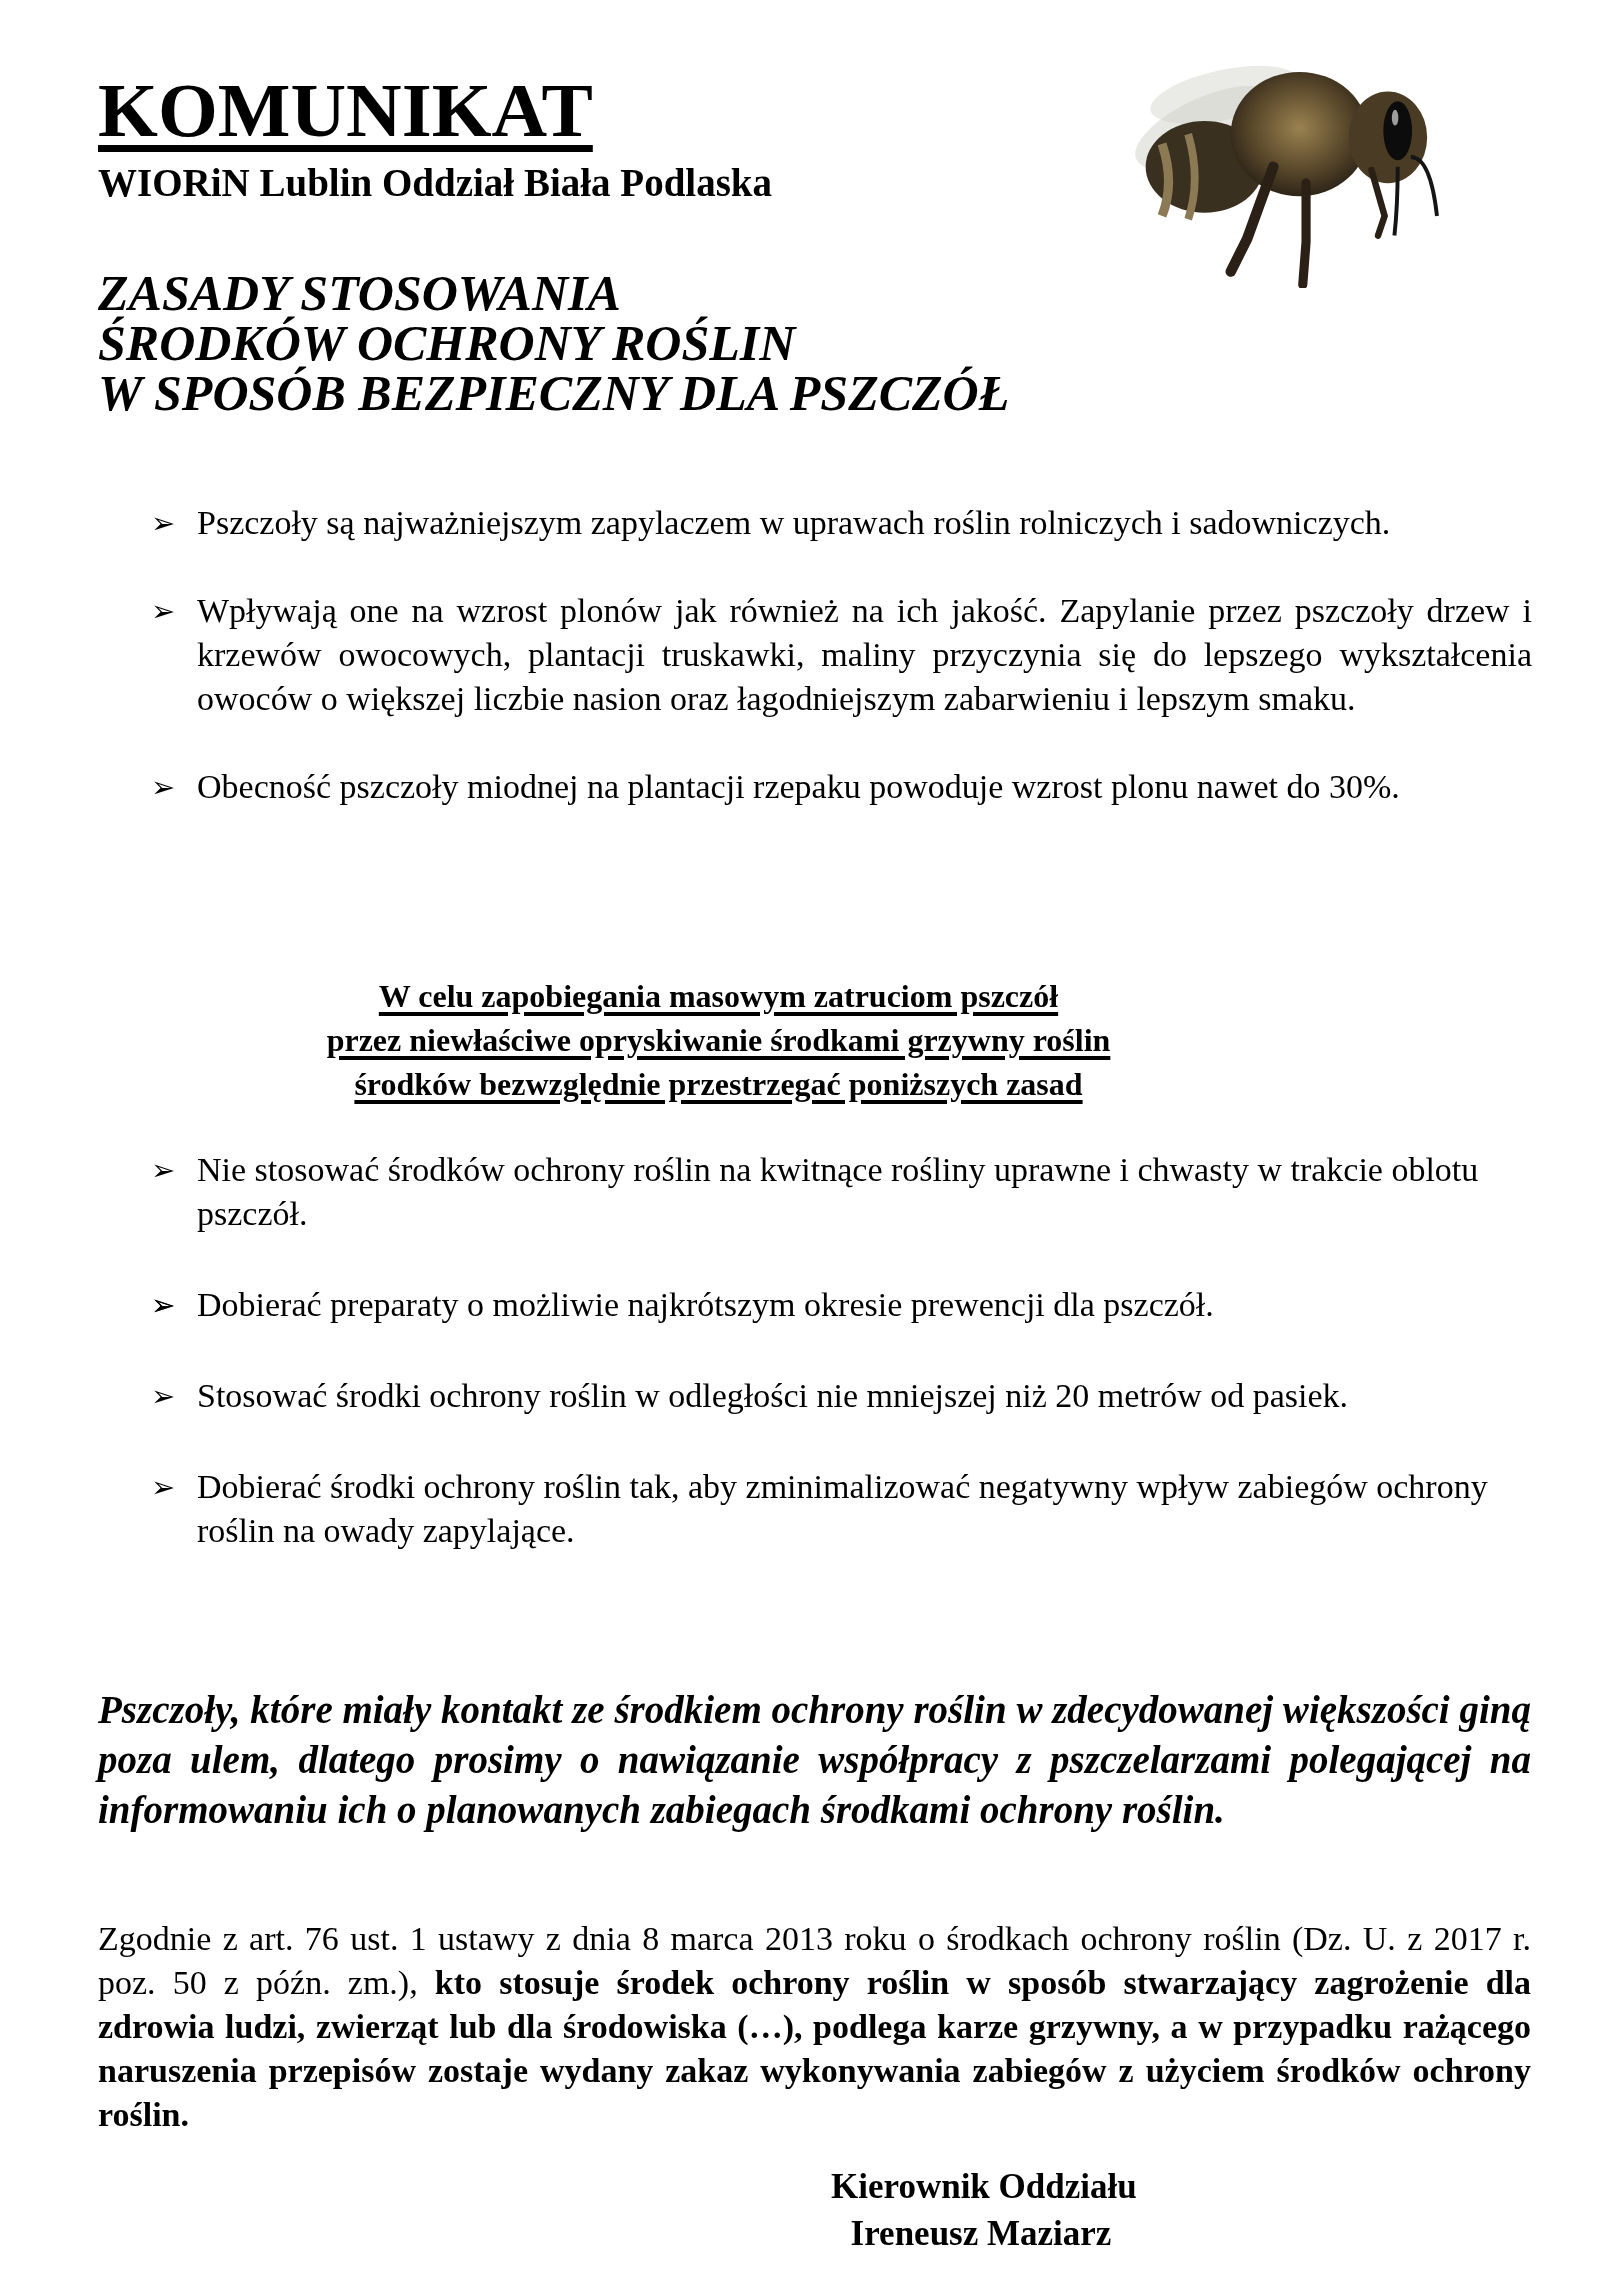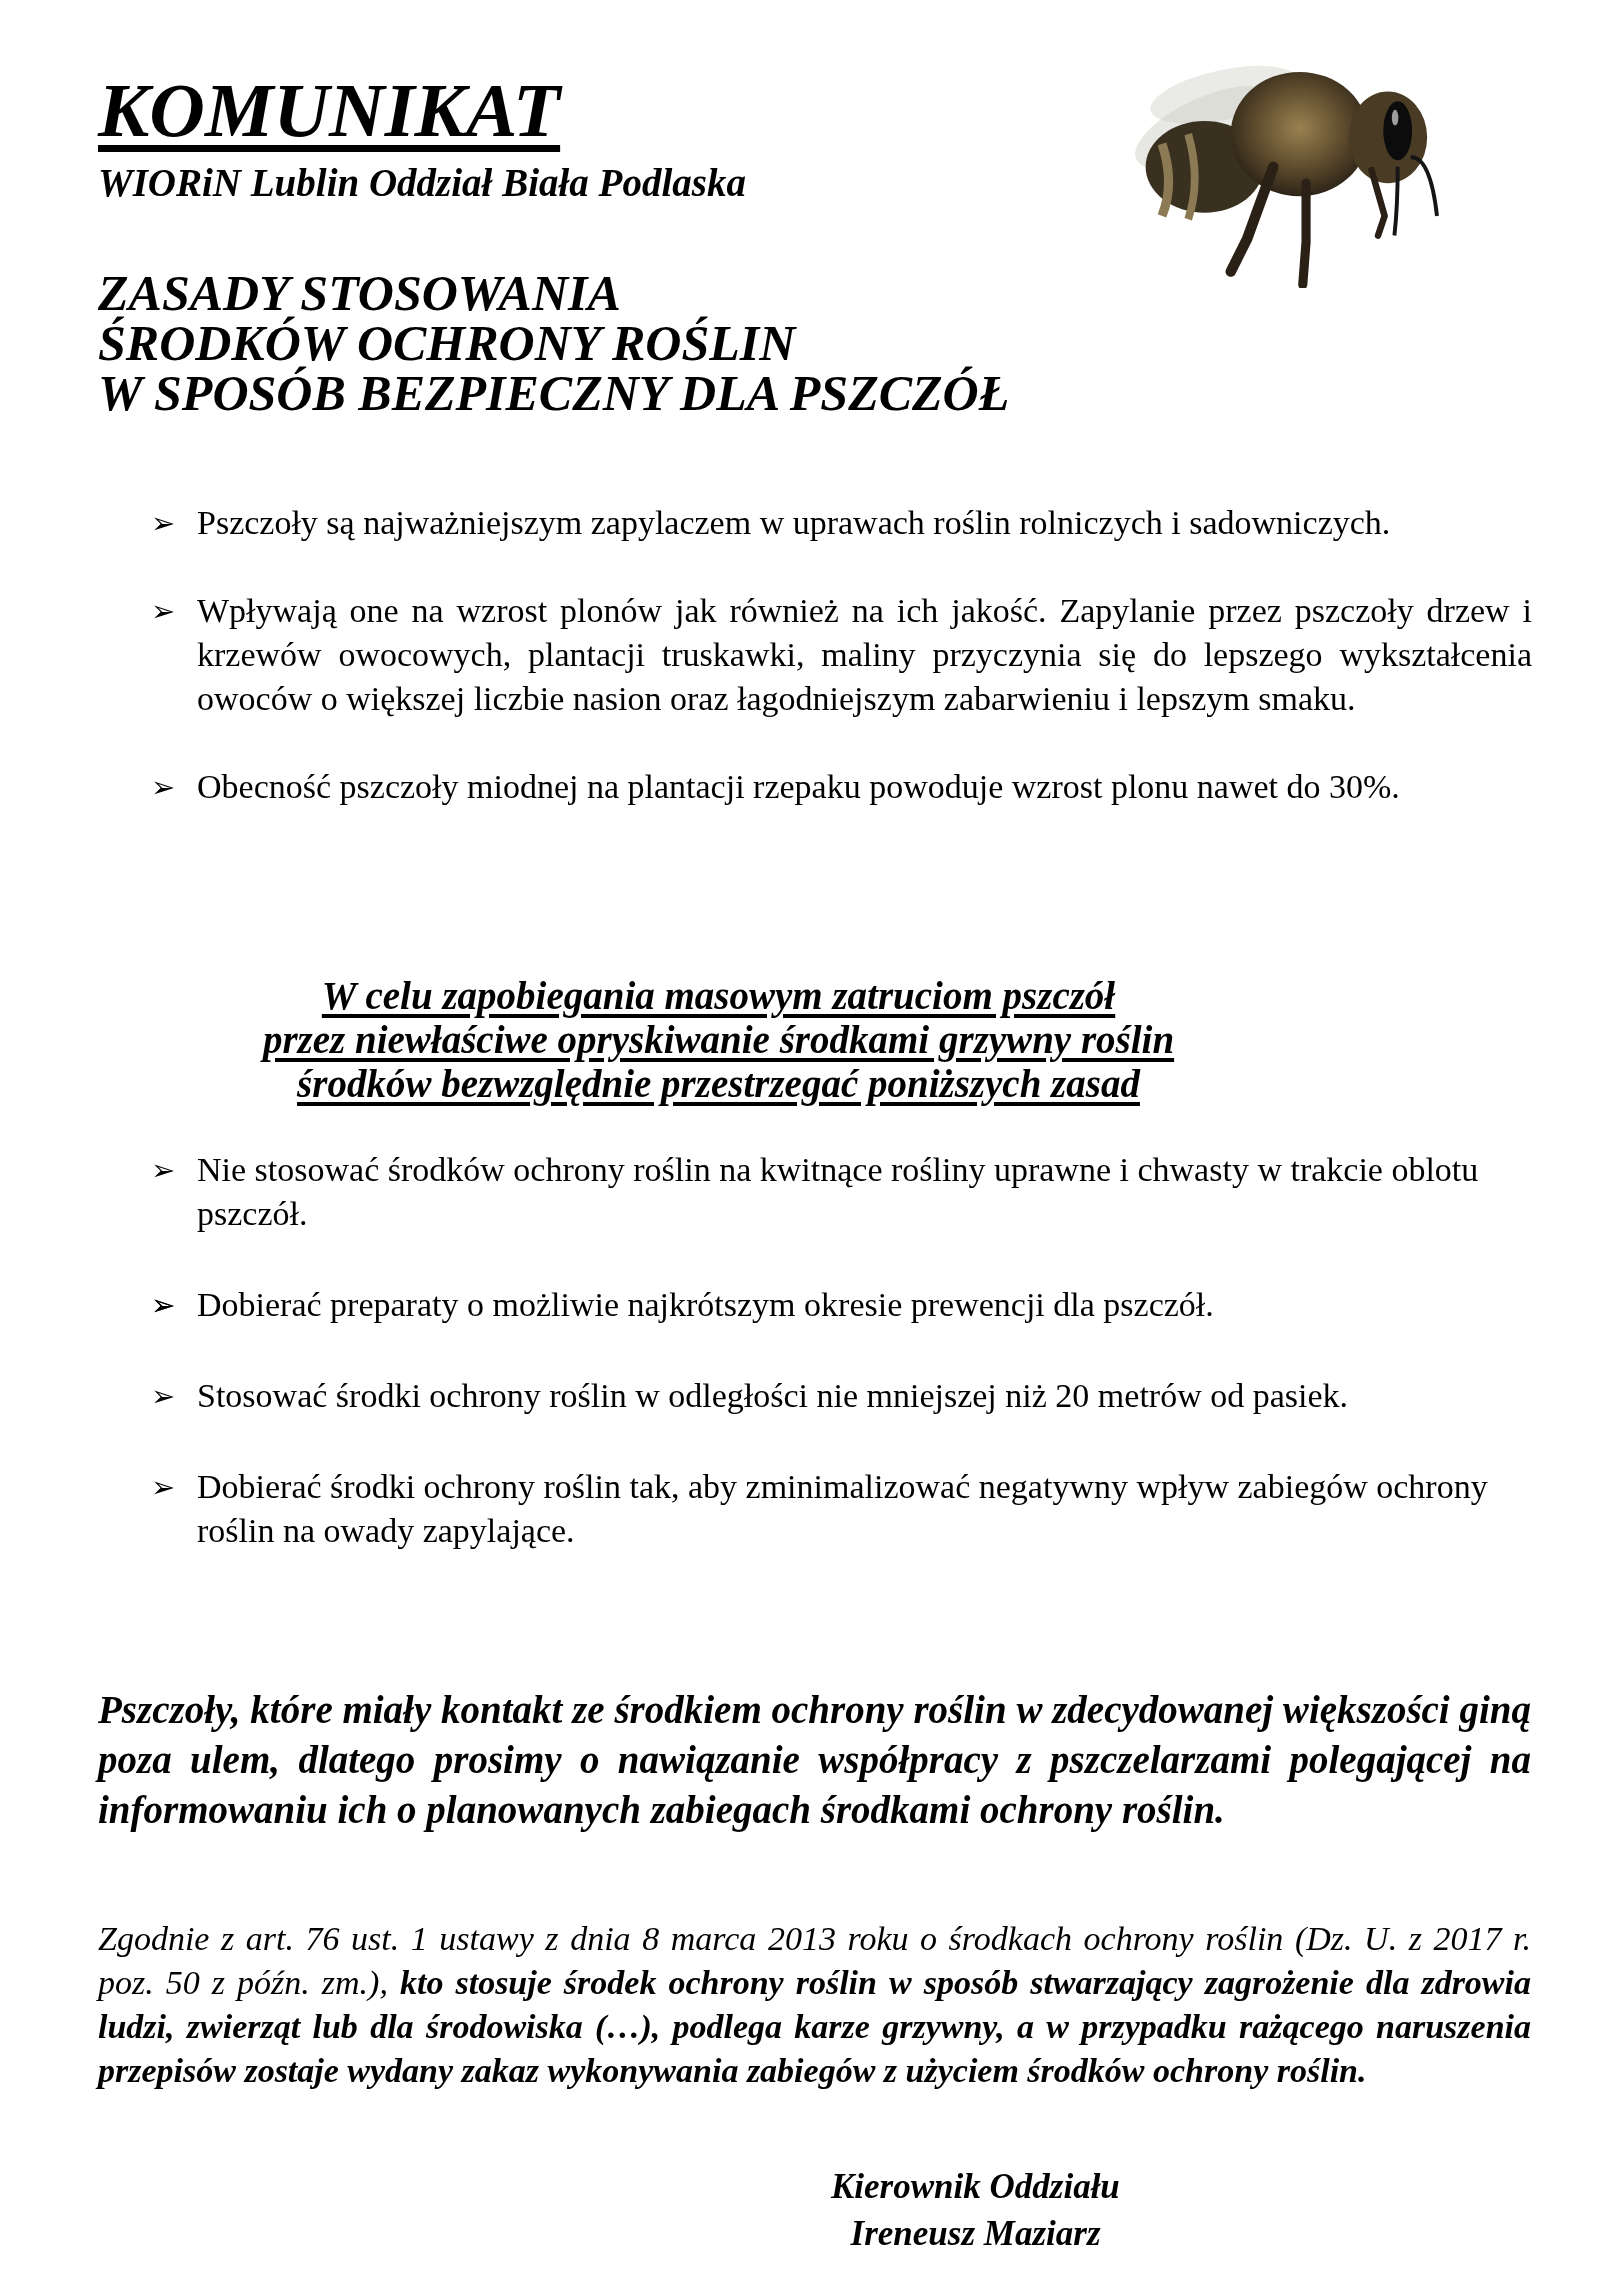--- a/index.html
+++ b/index.html
@@ -1,30 +1,30 @@
 <!DOCTYPE html>
 <html style="font-size:10.5px"><head>
 <meta charset="utf-8">
 <style>
   html, body { margin: 0; padding: 0; background: #ffffff; }
   body { width: 1623px; height: 2295px; position: relative; overflow: hidden;
          font-family: "Liberation Serif", "DejaVu Serif", serif; color: #000; }
-  .abs { position: absolute; font-style: italic; }
+  .abs { position: absolute; }
   .title { left: 98px; top: 72px; font-size: 77px; font-weight: bold; line-height: 1;
            text-decoration: underline; text-decoration-thickness: 6.5px; text-underline-offset: 9.2px; }
   .subtitle { left: 98px; top: 160px; font-size: 39px; font-weight: bold; }
   .heading { left: 98px; top: 268px; font-size: 50px; font-weight: bold; font-style: italic; line-height: 50px; }
   .bee { left: 1090px; top: 26px; width: 419px; height: 262px; }
   .list { position: absolute; left: 151px; width: 1381px; margin: 0; padding: 0; list-style: none; }
   .list li { position: relative; padding-left: 46px; font-size: 34px; line-height: 44px; text-align: justify; margin-bottom: 44px; }
   .list li .bul { position: absolute; left: 0; top: 0; font-family: "DejaVu Sans", sans-serif; font-size: 29px; }
   .list1 { top: 501px; }
   .list2 { top: 1148px; }
   .list2 li { text-align: left; margin-bottom: 47px; }
-  .center-heading { left: 0; width: 1437px; top: 974px; text-align: center; font-size: 39px; font-weight: bold; line-height: 44px; }
+  .center-heading { left: 0; width: 1437px; top: 974px; text-align: center; font-size: 32px; font-weight: bold; line-height: 44px; }
   .center-heading div { text-decoration: underline; text-decoration-thickness: 3.9px; text-underline-offset: 5.2px; }
   .italic-para { left: 98px; width: 1433px; top: 1685px; font-size: 39px; font-weight: bold; font-style: italic; line-height: 50px; text-align: justify; }
   .legal { left: 98px; width: 1433px; top: 1917px; font-size: 34px; line-height: 44px; text-align: justify; }
   .legal b { font-weight: bold; }
   .sig { left: 831px; top: 2163px; font-size: 35px; font-weight: bold; line-height: 47px; }
   .sig .l2 { padding-left: 19.6px; }
 </style>
 </head>
 <body>
 

